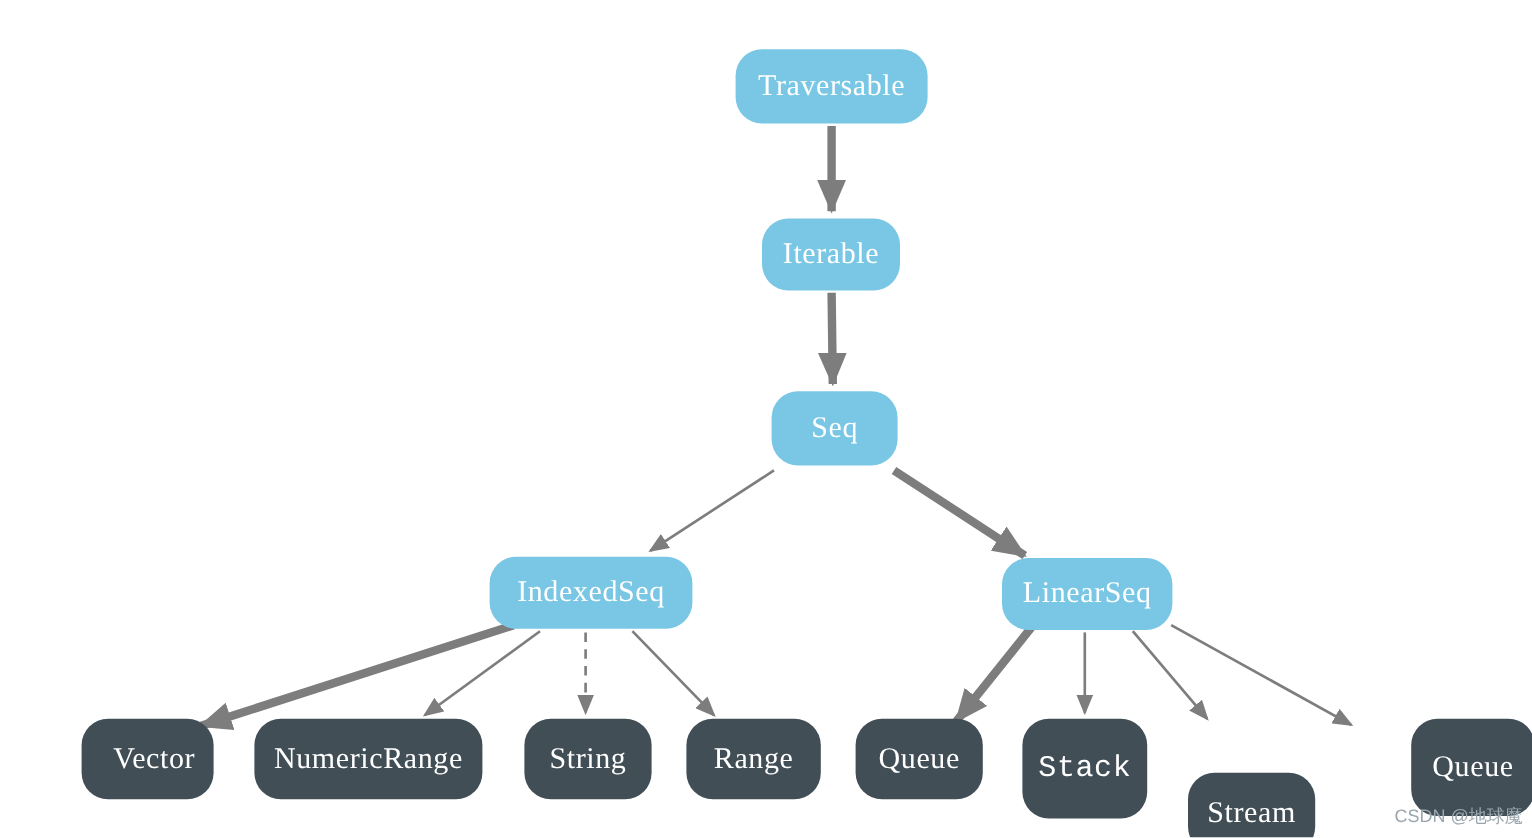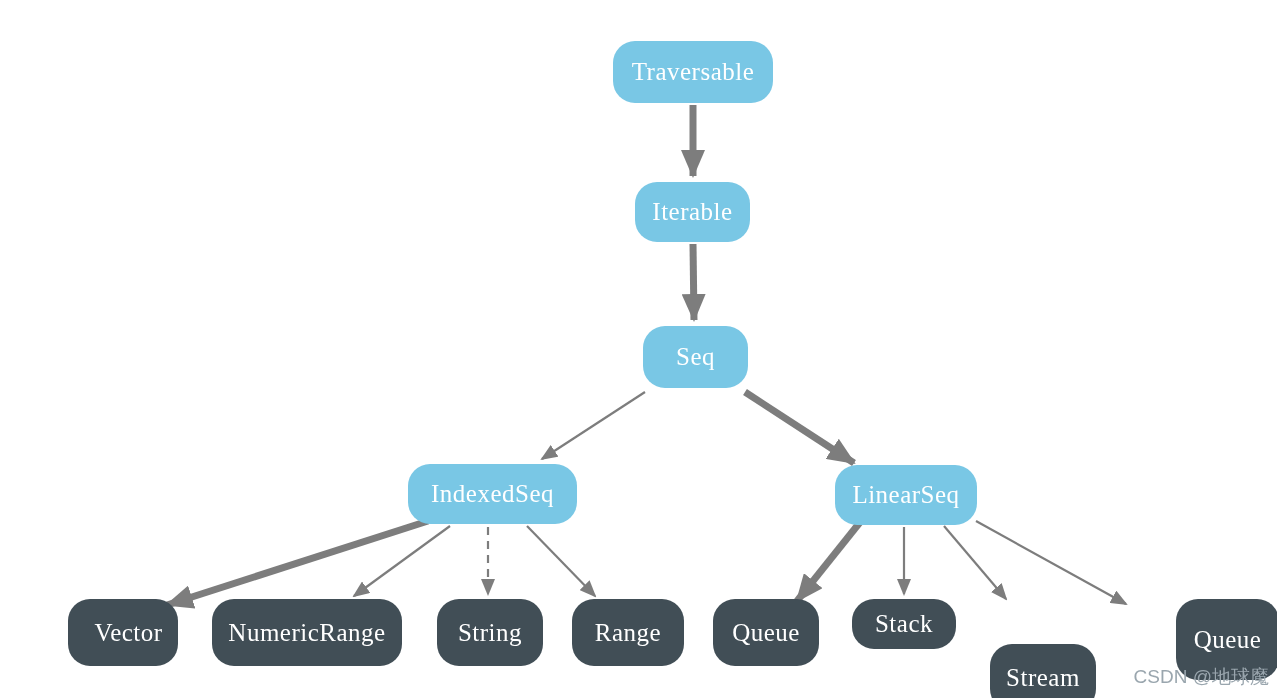--- a/index.html
+++ b/index.html
@@ -49,21 +49,21 @@
   .edge { stroke: var(--arrow-color, #7d7d7d); fill: none; }
   .edge.thick  { stroke-width: 7; }
   .edge.thin   { stroke-width: 2.2; }
   .edge.dashed { stroke-width: 2.2; stroke-dasharray: 8 6; }
   .watermark {
     position: absolute;
     right: 8px;
     bottom: 8px;
     z-index: 3;
     font-family: "Liberation Sans", sans-serif;
-    font-size: 19px;
+    font-size: 15px;
     color: var(--watermark-color, #9aa6ae);
   }
 </style>
 </head>
 <body>
 
 <div class="canvas">
   <svg class="edges-layer" width="1277" height="698" viewBox="0 0 1277 698" xmlns="http://www.w3.org/2000/svg">
     <defs>
       <marker id="head-thick" markerWidth="28" markerHeight="24" refX="26" refY="12" orient="auto" markerUnits="userSpaceOnUse">
@@ -90,18 +90,18 @@
       <div class="node trait" style="left: 613px; top: 41px; width: 160px; height: 62px;">Traversable</div>
       <div class="node trait" style="left: 635px; top: 182px; width: 115px; height: 60px;">Iterable</div>
       <div class="node trait" style="left: 643px; top: 326px; width: 105px; height: 62px;">Seq</div>
       <div class="node trait" style="left: 408px; top: 464px; width: 169px; height: 60px;">IndexedSeq</div>
       <div class="node trait" style="left: 835px; top: 465px; width: 142px; height: 60px;">LinearSeq</div>
       <div class="node class" style="left: 68px; top: 599px; width: 110px; height: 67px; padding-left: 11px;">Vector</div>
       <div class="node class" style="left: 212px; top: 599px; width: 190px; height: 67px;">NumericRange</div>
       <div class="node class" style="left: 572px; top: 599px; width: 112px; height: 67px;">Range</div>
       <div class="node class" style="left: 437px; top: 599px; width: 106px; height: 67px;">String</div>
       <div class="node class" style="left: 713px; top: 599px; width: 106px; height: 67px;">Queue</div>
-      <div class="node class" style="left: 852px; top: 599px; width: 104px; height: 50px;">Stack</div>
+      <div class="node class" style="left: 852px; top: 599px; width: 104px; height: 83px; font-family: Liberation Mono, monospace;">Stack</div>
       <div class="node class" style="left: 990px; top: 599px; width: 106px; height: 67px; margin-top: 45px;">Stream</div>
       <div class="node class" style="left: 1133px; top: 599px; width: 103px; height: 81px; margin-left: 43px;">Queue</div>
     </div>
   <div class="watermark">CSDN @地球魔</div>
 </div>
 
 </body></html>

